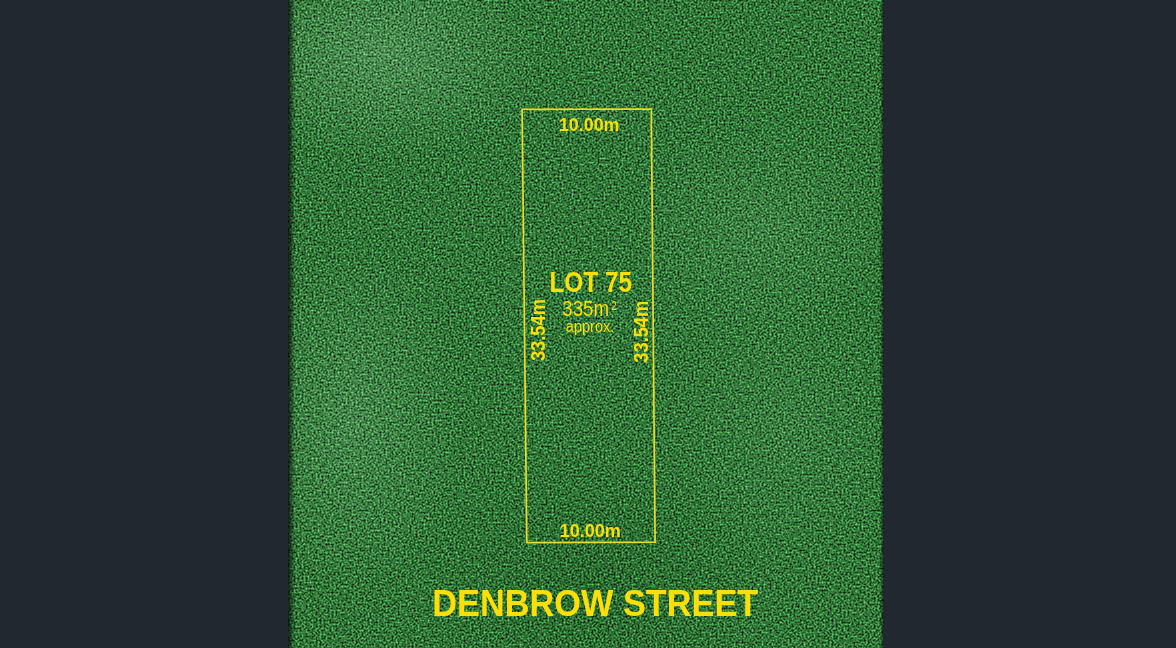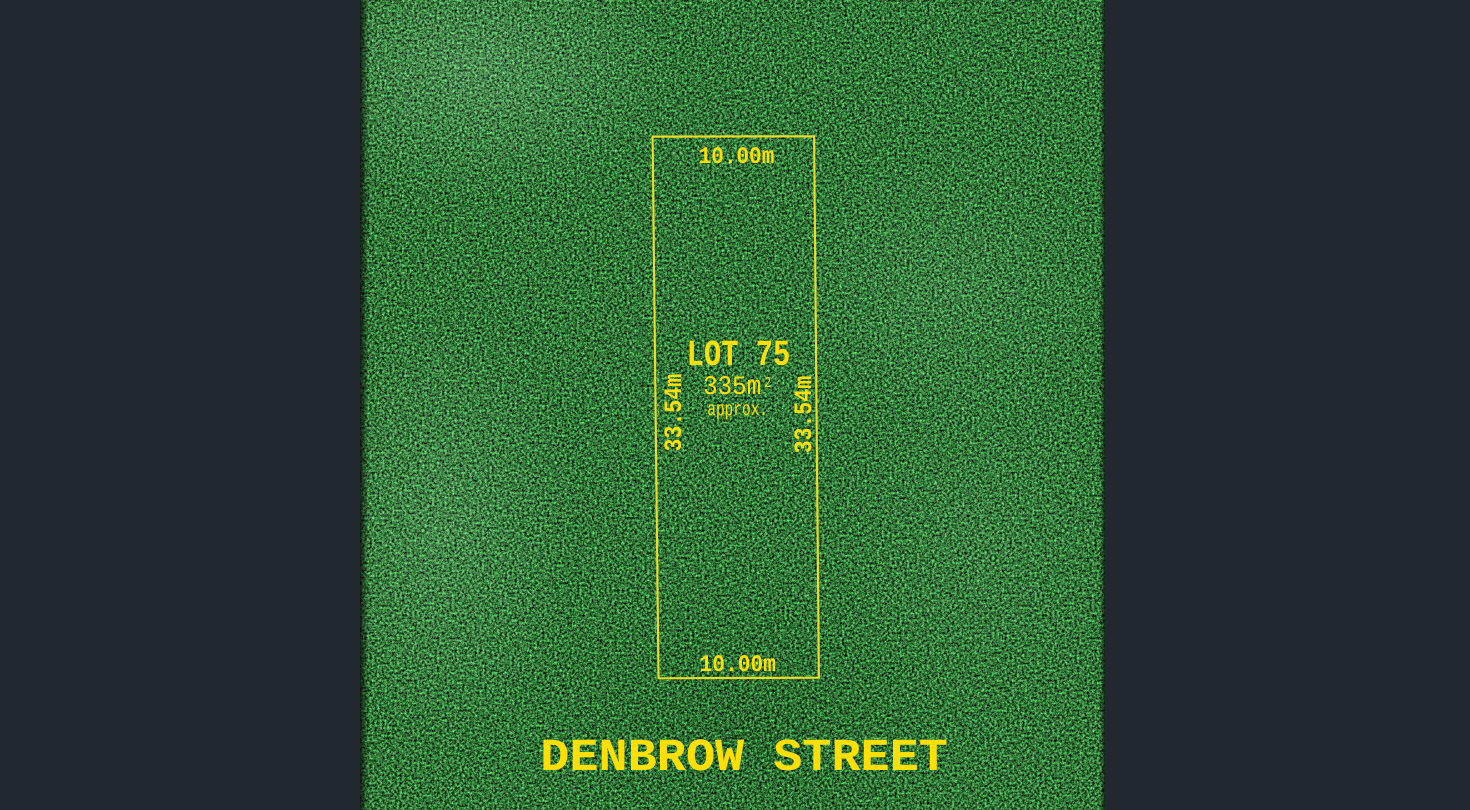--- a/index.html
+++ b/index.html
@@ -1,18 +1,18 @@
 <!DOCTYPE html>
 <html><head>
 <meta charset="utf-8">
 <style>
   html,body{margin:0;padding:0;}
   body{width:1176px;height:648px;overflow:hidden;background:#212830;}
   #stage{position:relative;width:1176px;height:648px;background:#212830;
-         font-family:Liberation Mono, monospace;}
+         font-family:Liberation Sans, sans-serif;}
   #photo{position:absolute;left:288px;top:0;width:596px;height:648px;}
   #shade{position:absolute;left:288px;top:0;width:596px;height:648px;
          mix-blend-mode:soft-light;
          background:
            radial-gradient(230px 150px at 95px 55px, rgba(255,255,255,0.45), rgba(255,255,255,0) 70%),
            radial-gradient(160px 250px at 65px 420px, rgba(255,255,255,0.32), rgba(255,255,255,0) 70%),
            radial-gradient(190px 160px at 470px 230px, rgba(255,255,255,0.20), rgba(255,255,255,0) 70%),
            radial-gradient(170px 200px at 495px 430px, rgba(255,255,255,0.14), rgba(255,255,255,0) 70%),
            radial-gradient(260px 190px at 300px 585px, rgba(0,0,0,0.18), rgba(0,0,0,0) 70%);
   }

